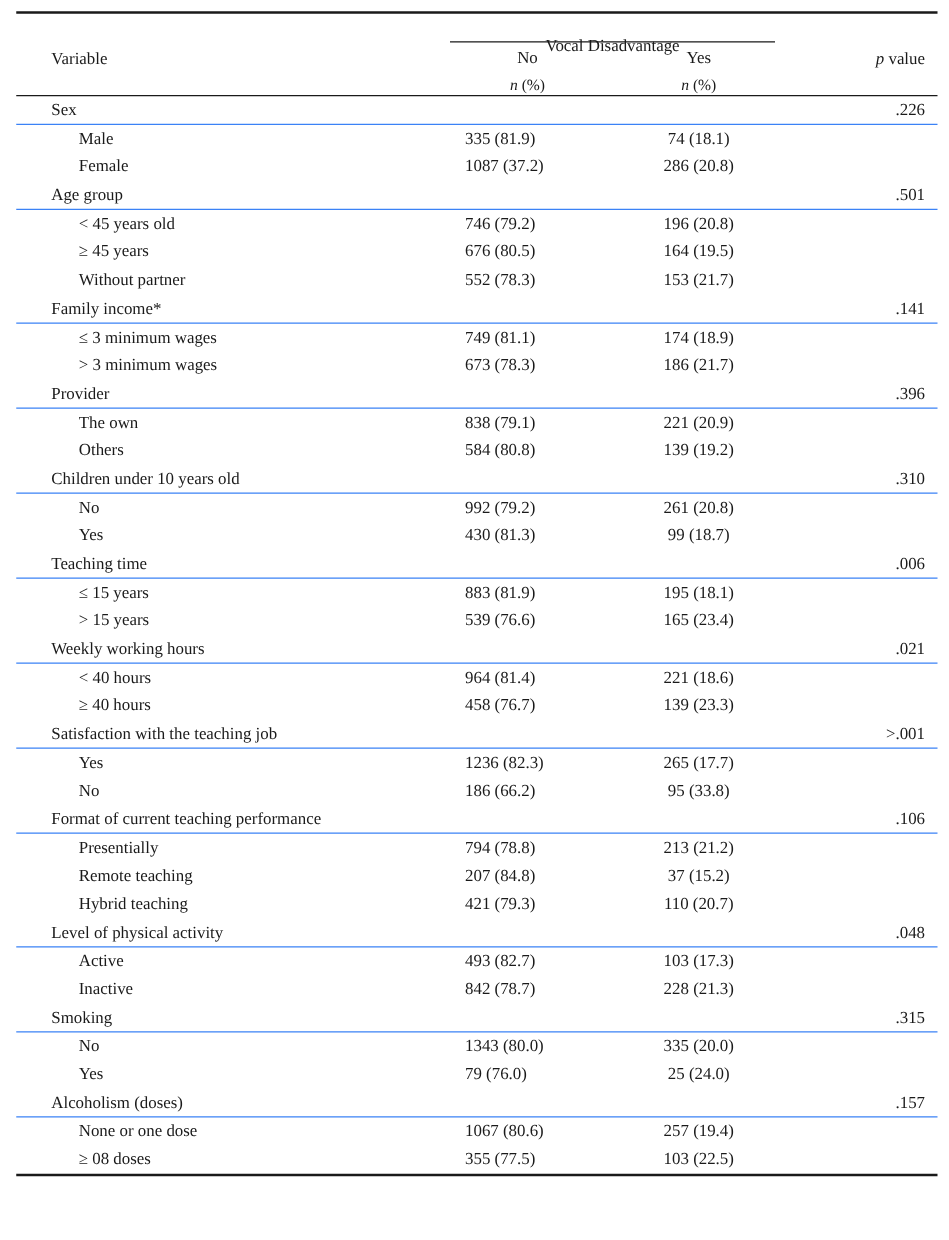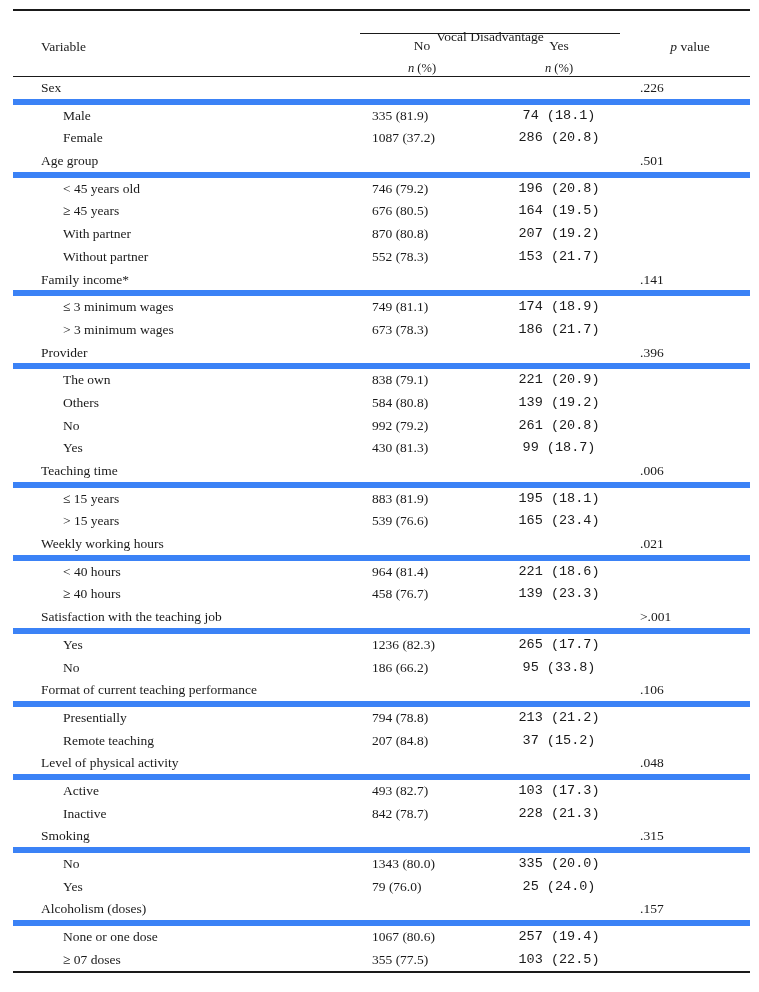--- a/index.html
+++ b/index.html
@@ -9,31 +9,31 @@
   .rule-top { height: 2px; background: #1a1a1a; }
   .rule-bottom { height: 2px; background: #1a1a1a; }
   .header { position: relative; height: 66px; }
   .header .variable { position: absolute; left: 28px; top: 28px; }
   .header .group-title { position: absolute; left: 347px; width: 260px; top: 2px; text-align: center; margin-top: 16px; }
   .header .group-rule { position: absolute; left: 347px; width: 260px; top: 22px; height: 1px; background: #1a1a1a; }
   .header .col-no { position: absolute; left: 359px; width: 100px; text-align: center; top: 27px; }
   .header .col-yes { position: absolute; left: 496px; width: 100px; text-align: center; top: 27px; }
   .header .unit-no { position: absolute; left: 359px; width: 100px; text-align: center; top: 50px; font-size: 12.5px; }
   .header .unit-yes { position: absolute; left: 496px; width: 100px; text-align: center; top: 50px; font-size: 12.5px; }
-  .header .pval { position: absolute; left: 627px; width: 100px; text-align: center; top: 28px; }
+  .header .pval { position: absolute; left: 627px; width: 100px; text-align: right; top: 28px; }
   .header .rule-under { position: absolute; left: 0; right: 0; bottom: 0; height: 1px; background: #1a1a1a; }
   .italic { font-style: italic; }
   .group { position: relative; }
   .row { position: relative; height: 22.7px; line-height: 22.7px; white-space: nowrap; }
-  .row.cat { border-bottom: 6px solid #3b82f6; height: 21.7px; line-height: 22px; }
+  .row.cat { border-bottom: 1px solid #3b82f6; height: 21.7px; line-height: 22px; }
   .row .label { position: absolute; left: 28px; }
   .row.sub .label { left: 50px; }
   .row .no { position: absolute; left: 359px; width: 100px; text-align: left; }
-  .row .yes { position: absolute; left: 496px; width: 100px; text-align: center; font-family: Liberation Mono, monospace; }
-  .row .p { position: absolute; left: 627px; width: 100px; text-align: left; }
+  .row .yes { position: absolute; left: 496px; width: 100px; text-align: center; }
+  .row .p { position: absolute; left: 627px; width: 100px; text-align: right; }
 </style>
 </head>
 <body>
 
 <div class="table">
   <div class="rule-top"></div>
 
   <div class="header">
     <span class="variable">Variable</span>
     <span class="group-title">Vocal Disadvantage</span>
@@ -74,25 +74,20 @@
           <span class="yes">196 (20.8)</span>
         </div>
         <div class="row sub">
           <span class="label">≥ 45 years</span>
           <span class="no">676 (80.5)</span>
           <span class="yes">164 (19.5)</span>
         </div>
       </div>
       <div class="group">
         <div class="row sub">
-          <span class="label">With partner</span>
-          <span class="no">870 (80.8)</span>
-          <span class="yes">207 (19.2)</span>
-        </div>
-        <div class="row sub">
           <span class="label">Without partner</span>
           <span class="no">552 (78.3)</span>
           <span class="yes">153 (21.7)</span>
         </div>
       </div>
       <div class="group">
         <div class="row cat">
           <span class="label">Family income*</span>
           <span class="p">.141</span>
         </div>
@@ -117,20 +112,24 @@
           <span class="no">838 (79.1)</span>
           <span class="yes">221 (20.9)</span>
         </div>
         <div class="row sub">
           <span class="label">Others</span>
           <span class="no">584 (80.8)</span>
           <span class="yes">139 (19.2)</span>
         </div>
       </div>
       <div class="group">
+        <div class="row cat">
+          <span class="label">Children under 10 years old</span>
+          <span class="p">.310</span>
+        </div>
         <div class="row sub">
           <span class="label">No</span>
           <span class="no">992 (79.2)</span>
           <span class="yes">261 (20.8)</span>
         </div>
         <div class="row sub">
           <span class="label">Yes</span>
           <span class="no">430 (81.3)</span>
           <span class="yes">99 (18.7)</span>
         </div>
@@ -191,20 +190,25 @@
         <div class="row sub">
           <span class="label">Presentially</span>
           <span class="no">794 (78.8)</span>
           <span class="yes">213 (21.2)</span>
         </div>
         <div class="row sub">
           <span class="label">Remote teaching</span>
           <span class="no">207 (84.8)</span>
           <span class="yes">37 (15.2)</span>
         </div>
+        <div class="row sub">
+          <span class="label">Hybrid teaching</span>
+          <span class="no">421 (79.3)</span>
+          <span class="yes">110 (20.7)</span>
+        </div>
       </div>
       <div class="group">
         <div class="row cat">
           <span class="label">Level of physical activity</span>
           <span class="p">.048</span>
         </div>
         <div class="row sub">
           <span class="label">Active</span>
           <span class="no">493 (82.7)</span>
           <span class="yes">103 (17.3)</span>
@@ -235,21 +239,21 @@
         <div class="row cat">
           <span class="label">Alcoholism (doses)</span>
           <span class="p">.157</span>
         </div>
         <div class="row sub">
           <span class="label">None or one dose</span>
           <span class="no">1067 (80.6)</span>
           <span class="yes">257 (19.4)</span>
         </div>
         <div class="row sub">
-          <span class="label">≥ 07 doses</span>
+          <span class="label">≥ 08 doses</span>
           <span class="no">355 (77.5)</span>
           <span class="yes">103 (22.5)</span>
         </div>
       </div>
     </div>
 
   <div class="rule-bottom"></div>
 </div>
 
 </body></html>

